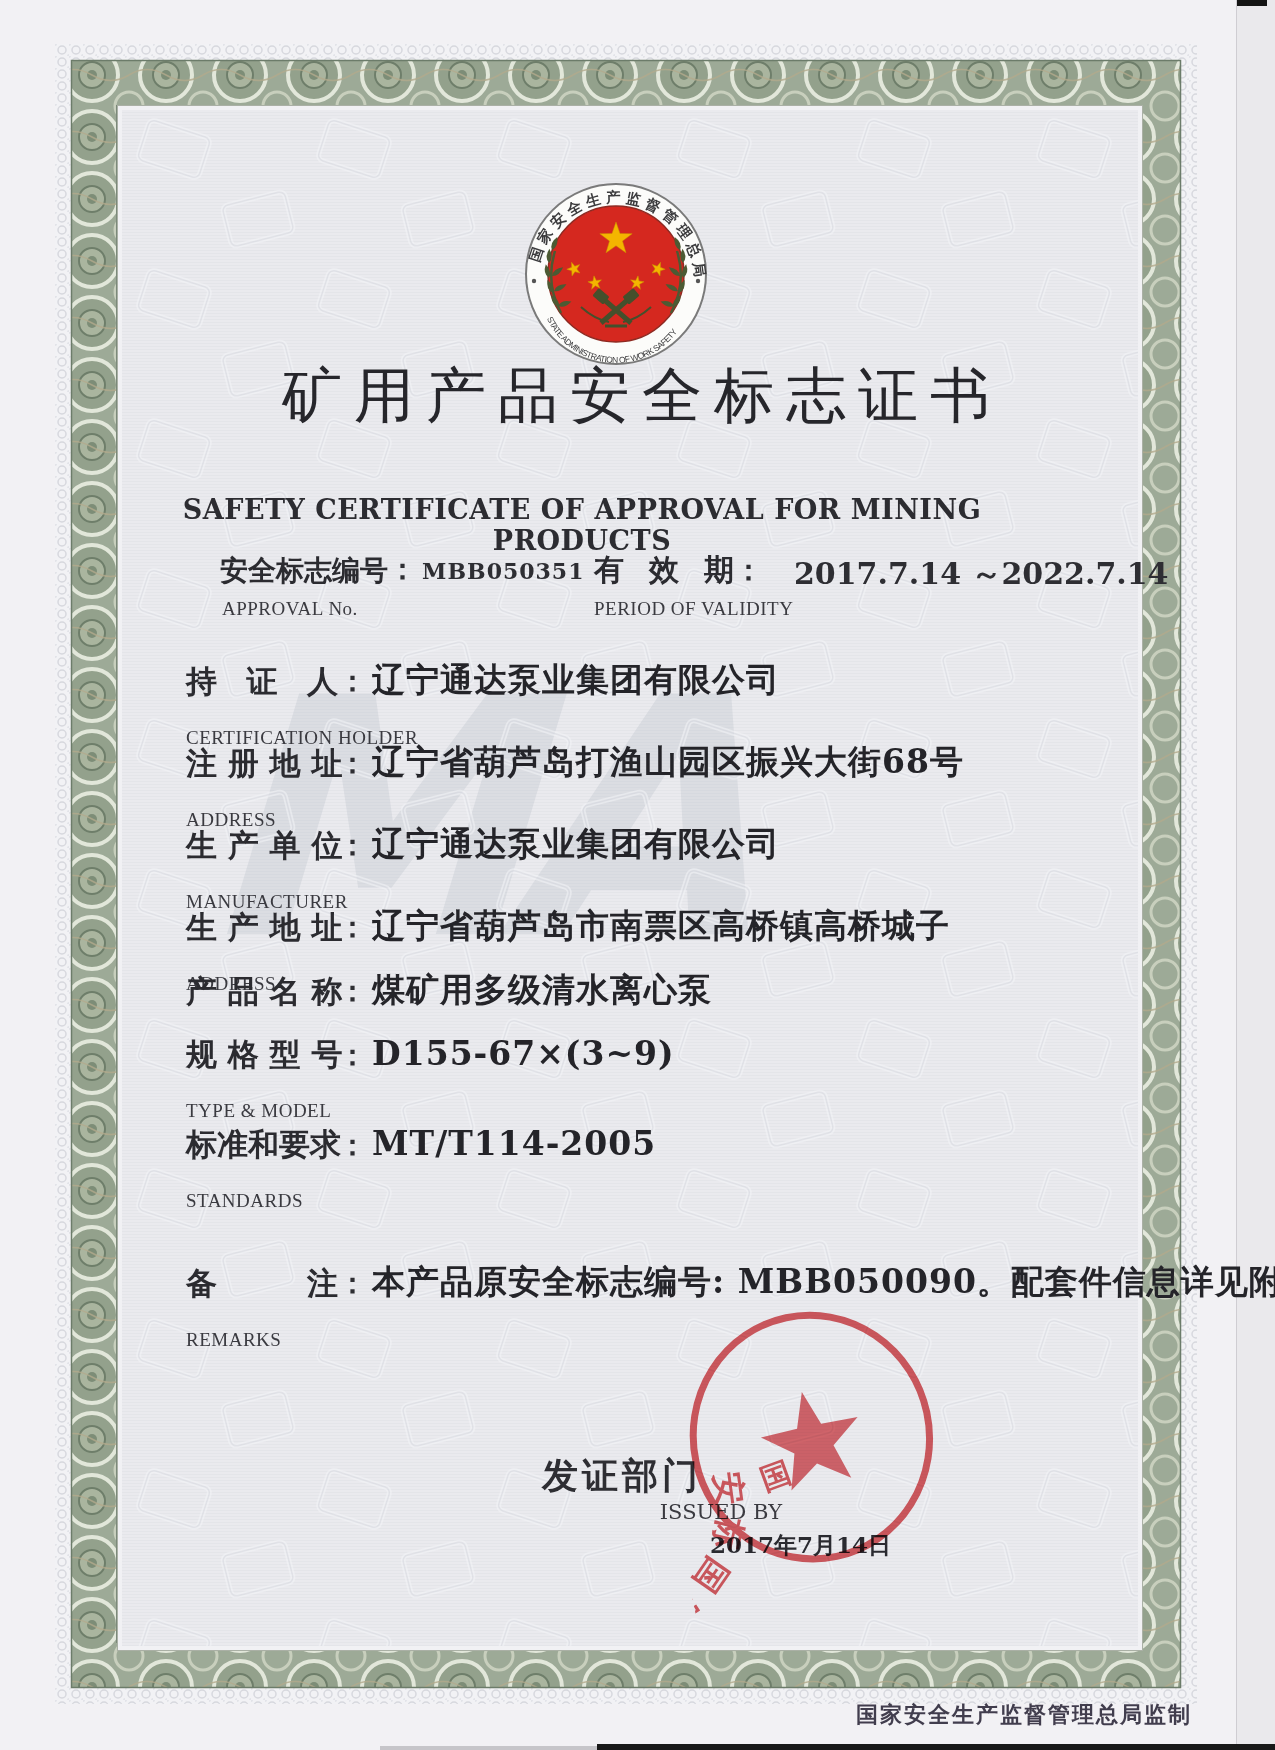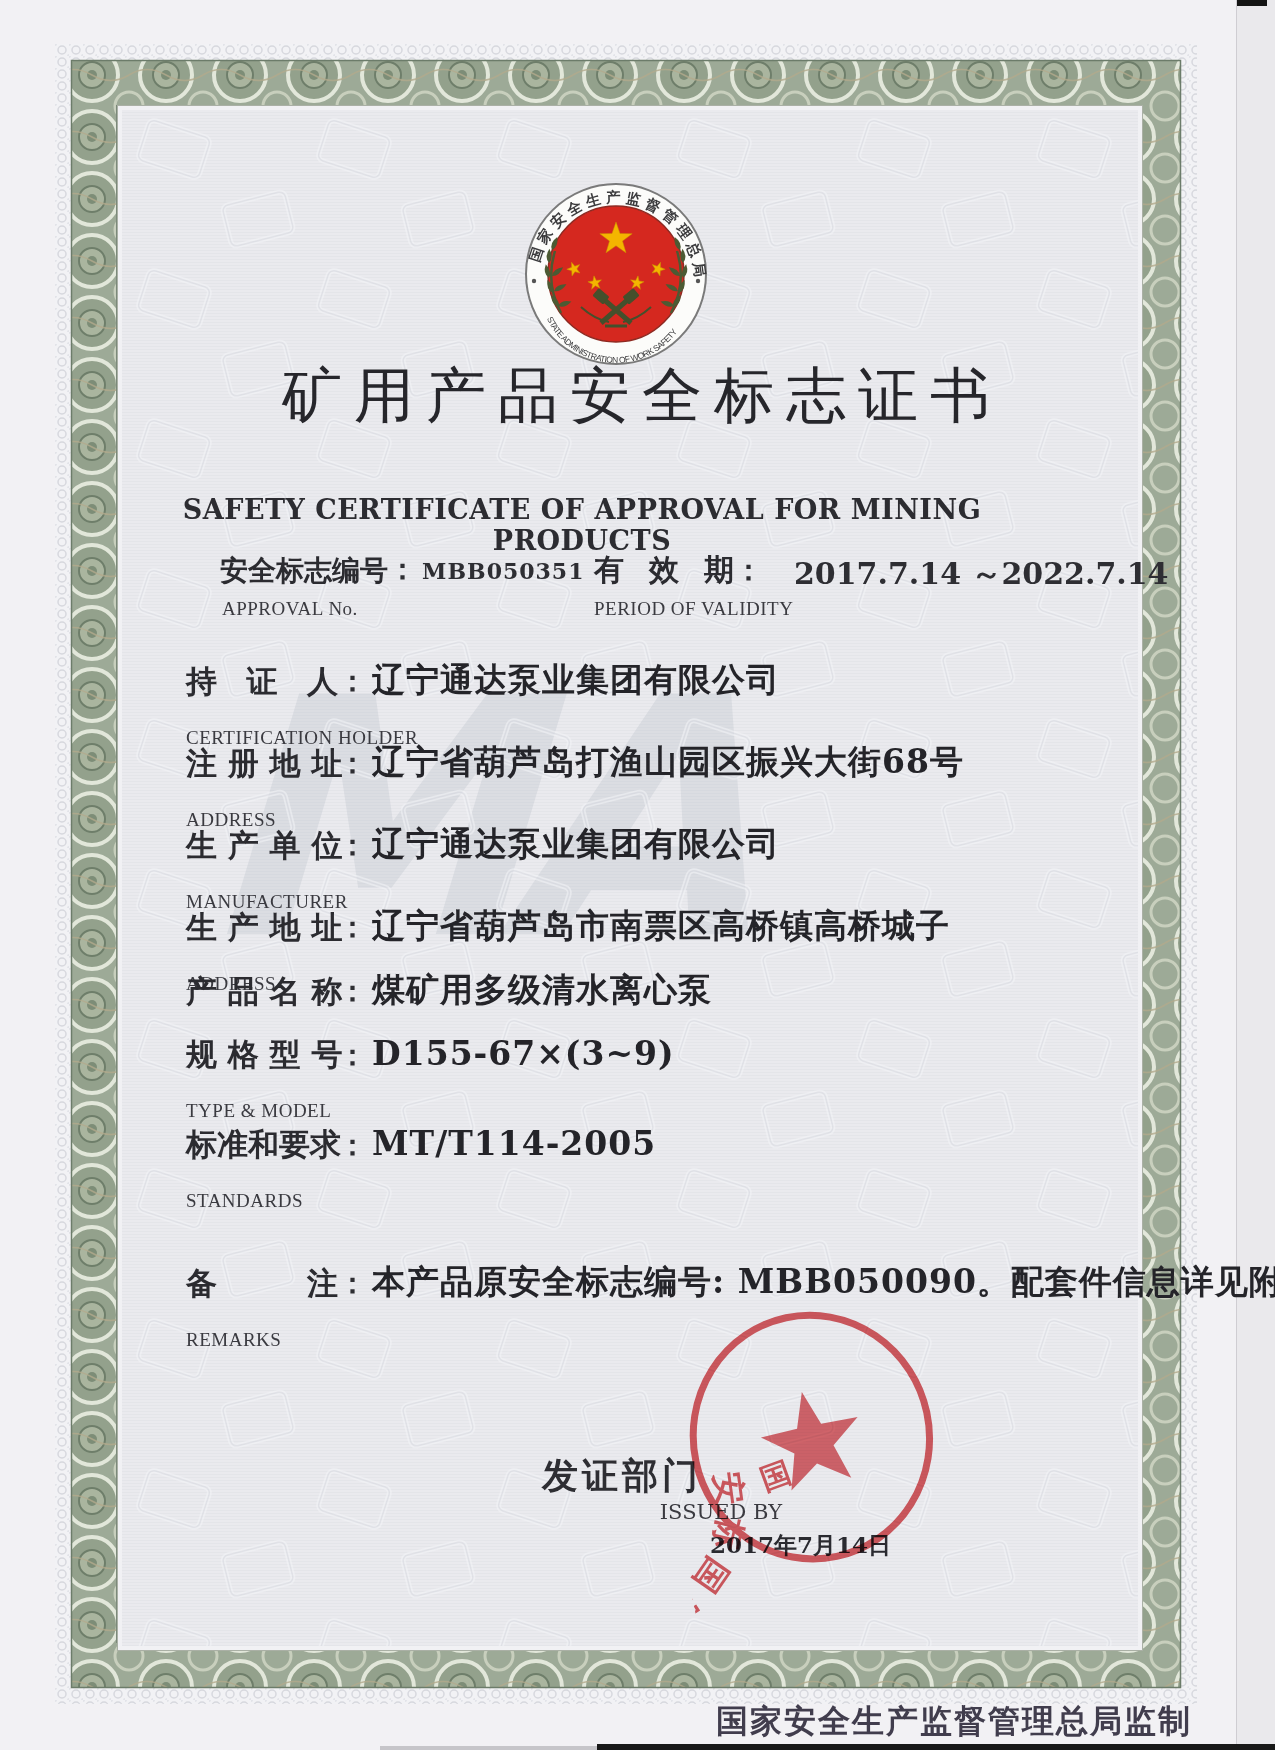--- a/index.html
+++ b/index.html
@@ -67,21 +67,21 @@
   }
   .issuer-zh{left:420px;top:1342px;width:240px;text-align:left;font-size:36px;font-weight:bold;letter-spacing:4px;}
   .issuer-en{left:420px;top:1390px;width:240px;text-align:right;font-size:21px;color:#3a3a40;}
   .issue-date{left:588px;top:1420px;font-size:23px;font-weight:600;color:#2a2a30;}
   .stamp{
     left:540px;top:1175px;width:300px;height:310px;
     transform:rotate(-12deg);mix-blend-mode:multiply;opacity:.88;pointer-events:none;
   }
   .supervised{
     left:700px;top:1700px;width:492px;text-align:right;
-    font-size:32px;font-weight:bold;color:#413d4d;letter-spacing:2px;
+    font-size:22px;font-weight:bold;color:#413d4d;letter-spacing:2px;
   }
 </style>
 </head>
 <body>
 
 <div class="abs scan-right"></div>
 <div class="abs scan-corner"></div>
 <div class="abs scan-bottom"></div>
 <div class="abs scan-bottom2"></div>
 

